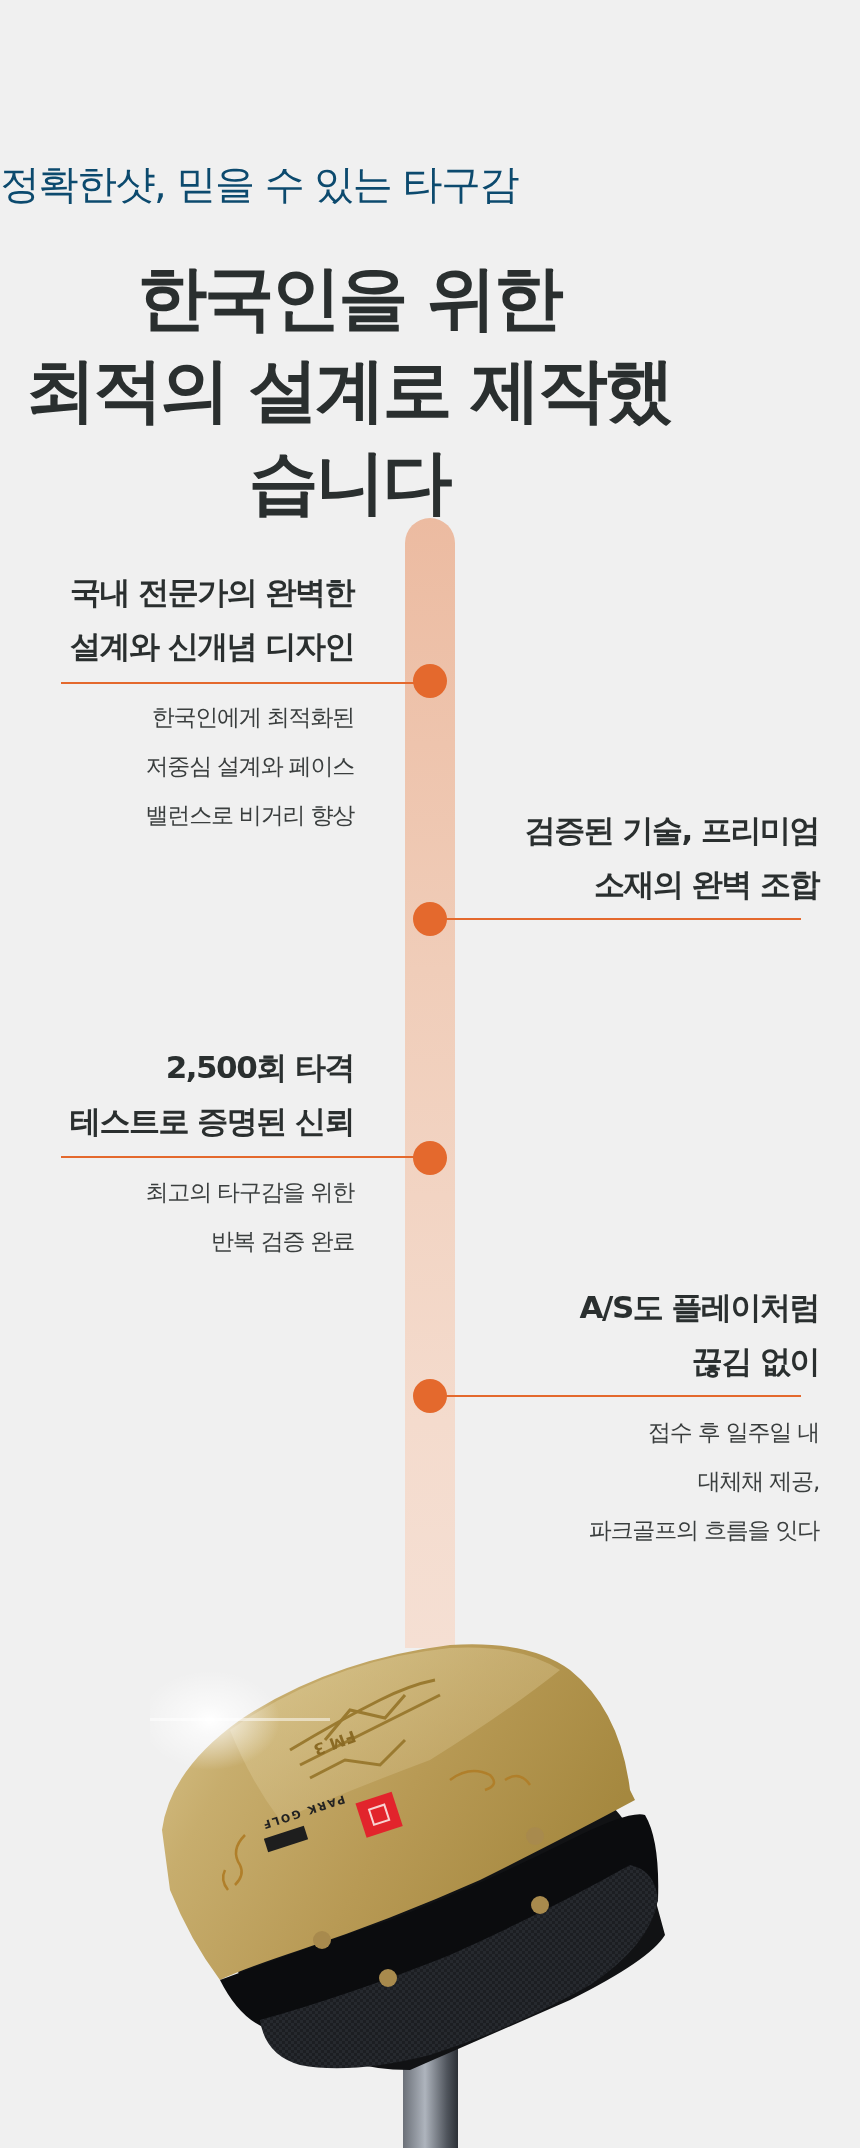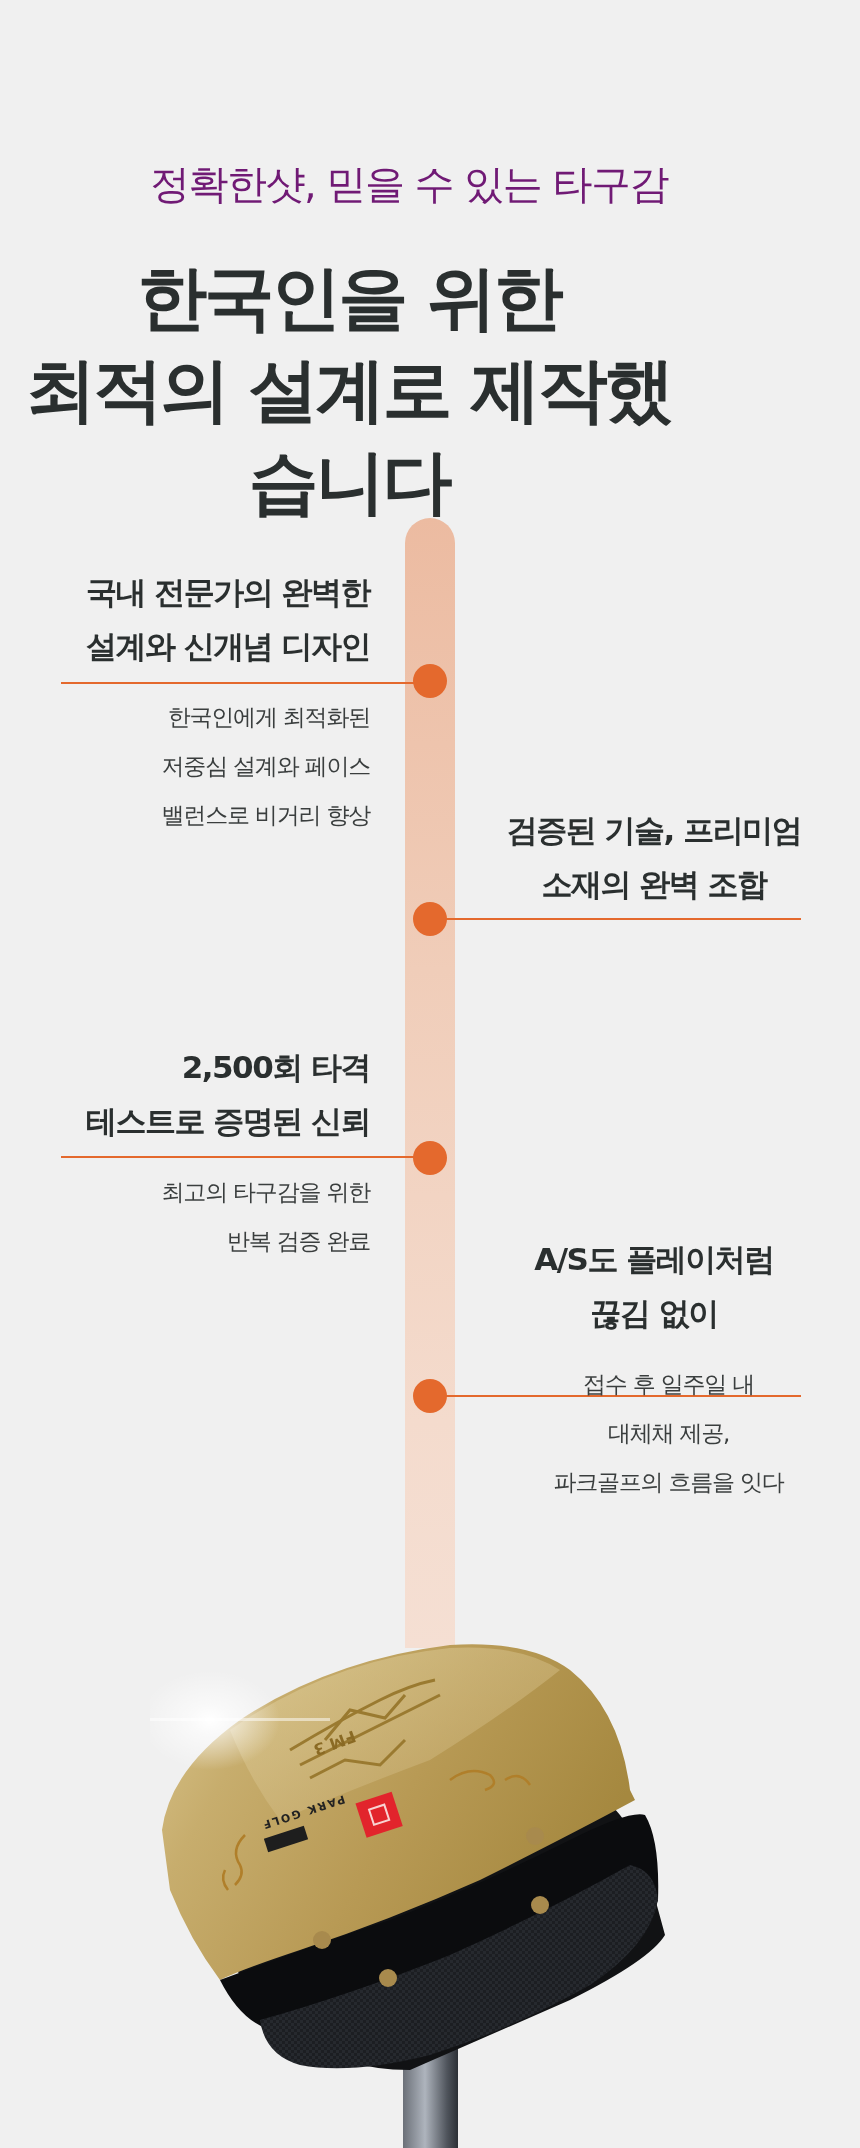--- a/index.html
+++ b/index.html
@@ -1,42 +1,42 @@
 <!DOCTYPE html>
 <html><head>
 <meta charset="utf-8">
 <style>
   * { box-sizing: border-box; margin: 0; padding: 0; }
   html, body { width: 860px; height: 2148px; background: #f0f0f0; overflow: hidden; }
   body { position: relative; font-family: "DejaVu Sans", "Liberation Sans", sans-serif; color: #2a2f2f; }
 
   .eyebrow {
-    position: absolute; left: 0; top: 157px; width: 818px; text-align: center;
-    font-size: 40px; font-weight: 400; letter-spacing: -1.5px; color: #701a75;
+    position: absolute; left: 0; top: 157px; width: 818px; text-align: left;
+    font-size: 40px; font-weight: 400; letter-spacing: -1.5px; color: #0c4a6e;
   }
   .headline {
     position: absolute; left: 0; top: 252px; width: 698px; text-align: center;
     font-size: 70px; font-weight: 700; line-height: 92px; letter-spacing: -3px; color: #2a2f2f;
   }
   .headline span { display: block; }
 
   .bar {
     position: absolute; left: 405px; top: 518px; width: 50px; height: 1130px;
     border-radius: 25px 25px 0 0;
     background: linear-gradient(to bottom, #ecbba1 0%, #f0cdb9 40%, #f4dbcd 80%, #f5dfd3 100%);
   }
   .dot {
     position: absolute; width: 34px; height: 34px; border-radius: 50%;
     background: #e4692d; left: 413px;
   }
   .hline { position: absolute; height: 2px; background: #e4692d; }
 
   .block { position: absolute; }
-  .block.left { left: 60px; width: 310px; text-align: right; }
-  .block.right { left: 489px; width: 330px; text-align: center; }
+  .block.left { left: 44px; width: 310px; text-align: right; }
+  .block.right { left: 489px; width: 330px; text-align: right; }
   .block .title {
     font-size: 31px; font-weight: 700; line-height: 54px; letter-spacing: -1.5px; color: #2a2f2f;
   }
   .block .title span, .block .desc span { display: block; white-space: nowrap; }
   .block .desc {
     font-size: 23px; font-weight: 400; line-height: 49px; letter-spacing: -1.2px; color: #3a3e3e;
   }
 
   
   .club { position: absolute; left: 150px; top: 1600px; width: 560px; height: 548px; }
@@ -83,21 +83,21 @@
     <span>테스트로 증명된 신뢰</span>
   </div>
   <div class="desc" style="margin-top:20px;">
     <span>최고의 타구감을 위한</span>
     <span>반복 검증 완료</span>
   </div>
 </div>
 
 <div class="hline" style="left:440px; top:1395px; width:361px;"></div>
 <div class="dot" style="top:1379px;"></div>
-<div class="block right" style="top:1232px;">
+<div class="block right" style="top:1280px;">
   <div class="title">
     <span>A/S도 플레이처럼</span>
     <span>끊김 없이</span>
   </div>
   <div class="desc" style="margin-top:20px;margin-left:29px;">
     <span>접수 후 일주일 내</span>
     <span>대체채 제공,</span>
     <span>파크골프의 흐름을 잇다</span>
   </div>
 </div>

